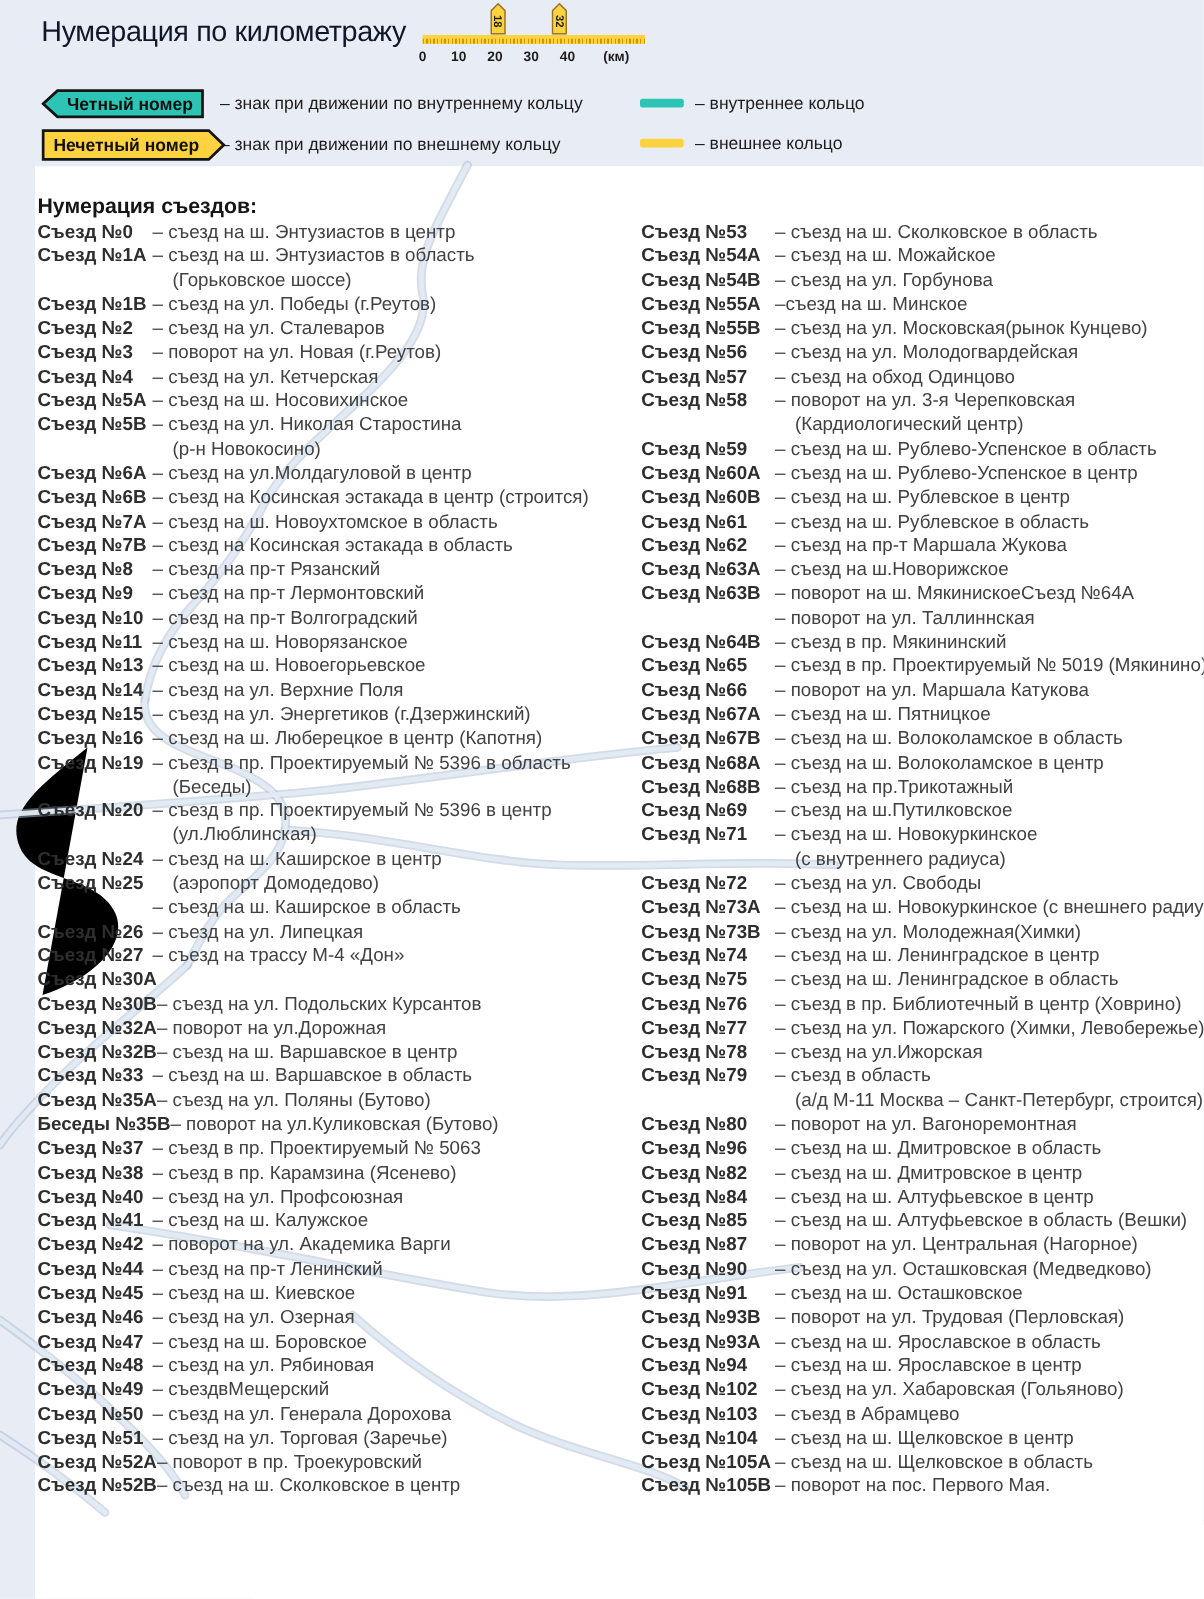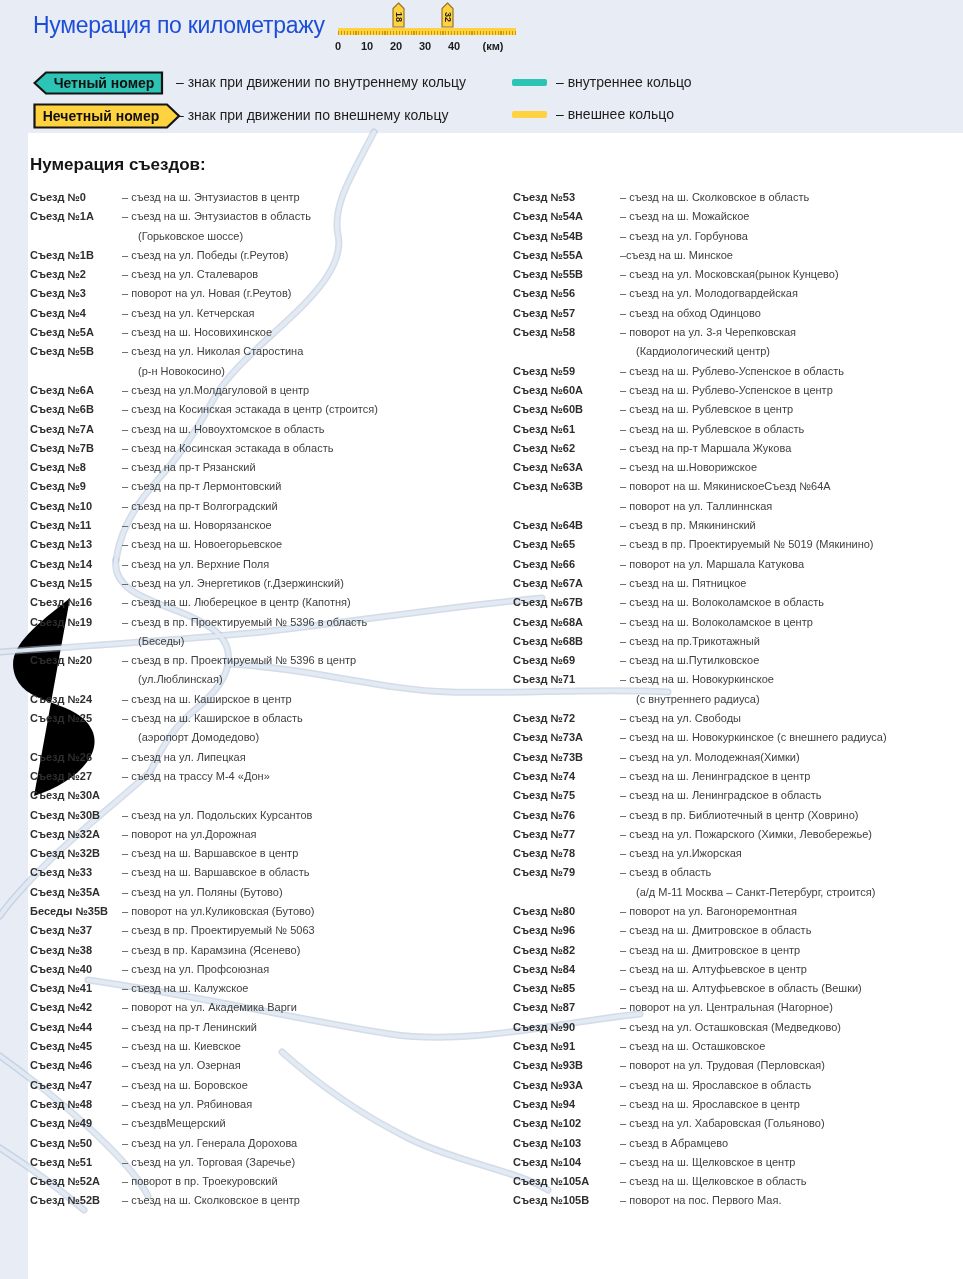--- a/index.html
+++ b/index.html
@@ -8,21 +8,21 @@
     background:#e8ecf4;
     font-family:"Liberation Sans", sans-serif;
     color:#3c3c3c;
   }
   .white-panel{position:absolute;left:28px;top:133px;right:0;bottom:0;background:#ffffff;z-index:0;}
   .map{position:absolute;left:0;top:0;z-index:1;pointer-events:none;}
   .map .casing use{fill:none;stroke:#a9b9d2;stroke-width:7;opacity:.5;stroke-linecap:round;}
   .map .roadfill use{fill:none;stroke:#e3eaf4;stroke-width:4;opacity:.95;stroke-linecap:round;}
   .layer{position:absolute;z-index:2;}
 
-  .title{left:33px;top:12px;font-size:23px;color:#1d4ed8;letter-spacing:-.3px;}
+  .title{left:33px;top:12px;font-size:23px;color:#0f172a;letter-spacing:-.3px;}
 
   
   .ruler-band{left:338px;top:28px;width:178px;height:7px;background:var(--yellow);}
   .ruler-ticks{position:absolute;left:0;bottom:0;width:100%;height:4px;
     background:repeating-linear-gradient(90deg,#cf9700 0 1.1px,var(--yellow) 1.1px 2.9px);}
   .tick-label{position:absolute;top:40px;transform:translateX(-50%);font-size:11px;font-weight:bold;color:#1d1d1d;}
   .km-post{position:absolute;top:2px;width:13px;height:26px;}
   .km-post svg{position:absolute;left:0;top:0;}
   .km-post .num{position:absolute;left:0;top:6px;width:13px;height:18px;display:flex;align-items:center;justify-content:center;
     transform:rotate(90deg);font-size:9px;font-weight:bold;color:#1c1c1c;}
@@ -30,21 +30,21 @@
   
   .legend-text{position:absolute;font-size:14px;color:#1d1d1d;white-space:nowrap;}
   .badge{position:absolute;left:33px;}
   .badge text{font-family:"Liberation Sans",sans-serif;font-size:14px;font-weight:bold;fill:#101010;}
   .swatch{position:absolute;left:512px;width:35px;height:7px;border-radius:2px;}
   .swatch.teal{background:var(--teal);}
   .swatch.yellow{background:var(--yellow);}
 
   .list-heading{left:30px;top:155px;font-size:17px;font-weight:bold;color:#151515;}
 
-  .col{position:absolute;top:188px;font-size:11px;color:#414141;}
+  .col{position:absolute;top:176px;font-size:15px;color:#414141;}
   .col-left{left:30px;width:480px;}
   .col-right{left:513px;width:450px;}
   .row{display:flex;line-height:19.3px;}
   .row .lbl{font-weight:bold;color:#2e2e2e;flex:0 0 auto;white-space:nowrap;}
   .col-left .lbl{min-width:92px;}
   .col-right .lbl{min-width:107px;}
   .row .desc{flex:1 1 auto;}
   .desc .line{display:block;white-space:nowrap;}
   .desc .line.cont{padding-left:16px;}
 </style>
@@ -275,22 +275,22 @@
     </div>
     <div class="row">
       <span class="lbl">Съезд №24</span>
       <span class="desc">
         <span class="line">– съезд на ш. Каширское в центр</span>
       </span>
     </div>
     <div class="row">
       <span class="lbl">Съезд №25</span>
       <span class="desc">
+        <span class="line cont">(аэропорт Домодедово)</span>
         <span class="line">– съезд на ш. Каширское в область</span>
-        <span class="line cont">(аэропорт Домодедово)</span>
       </span>
     </div>
     <div class="row">
       <span class="lbl">Съезд №26</span>
       <span class="desc">
         <span class="line">– съезд на ул. Липецкая</span>
       </span>
     </div>
     <div class="row">
       <span class="lbl">Съезд №27</span>

